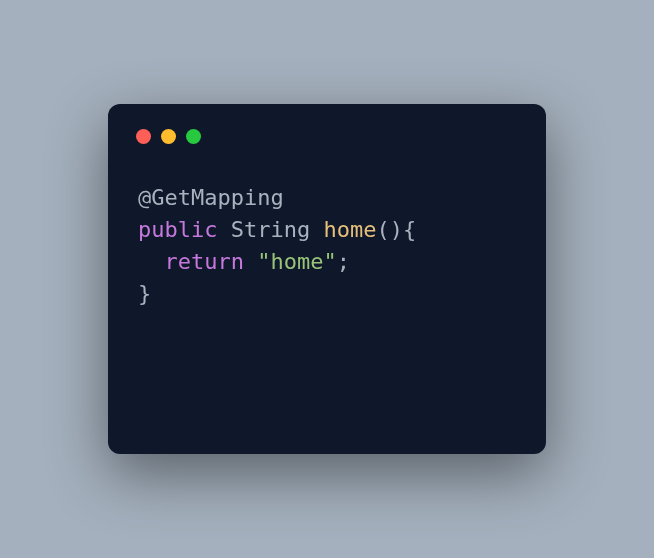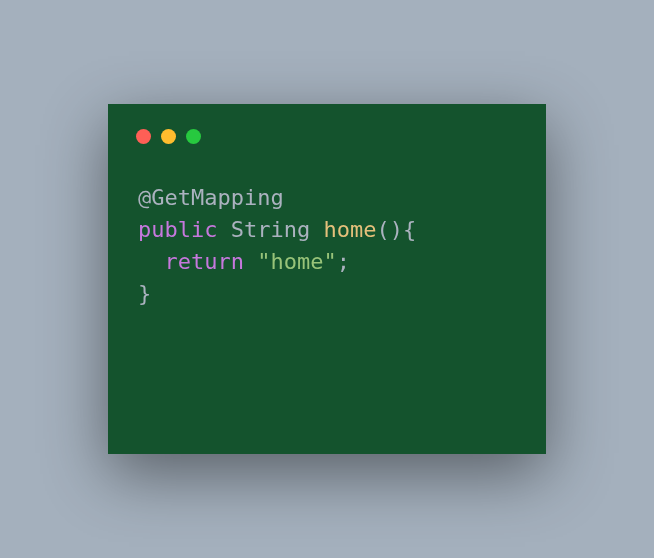--- a/index.html
+++ b/index.html
@@ -12,22 +12,22 @@
       height: 558px;
       background: #a4b0bd;
       display: flex;
       align-items: center;
       justify-content: center;
       font-family: 'Menlo', 'Monaco', 'Consolas', monospace;
     }
     .window {
       width: 438px;
       height: 350px;
-      background: #14532d;
-      border-radius: 0;
+      background: #0f172a;
+      border-radius: 12px;
       box-shadow: 0 20px 60px rgba(0,0,0,0.45);
       padding: 25px 30px;
     }
     .titlebar {
       display: flex;
       gap: 10px;
       margin-bottom: 38px;
       margin-left: -2px;
     }
     .dot {

